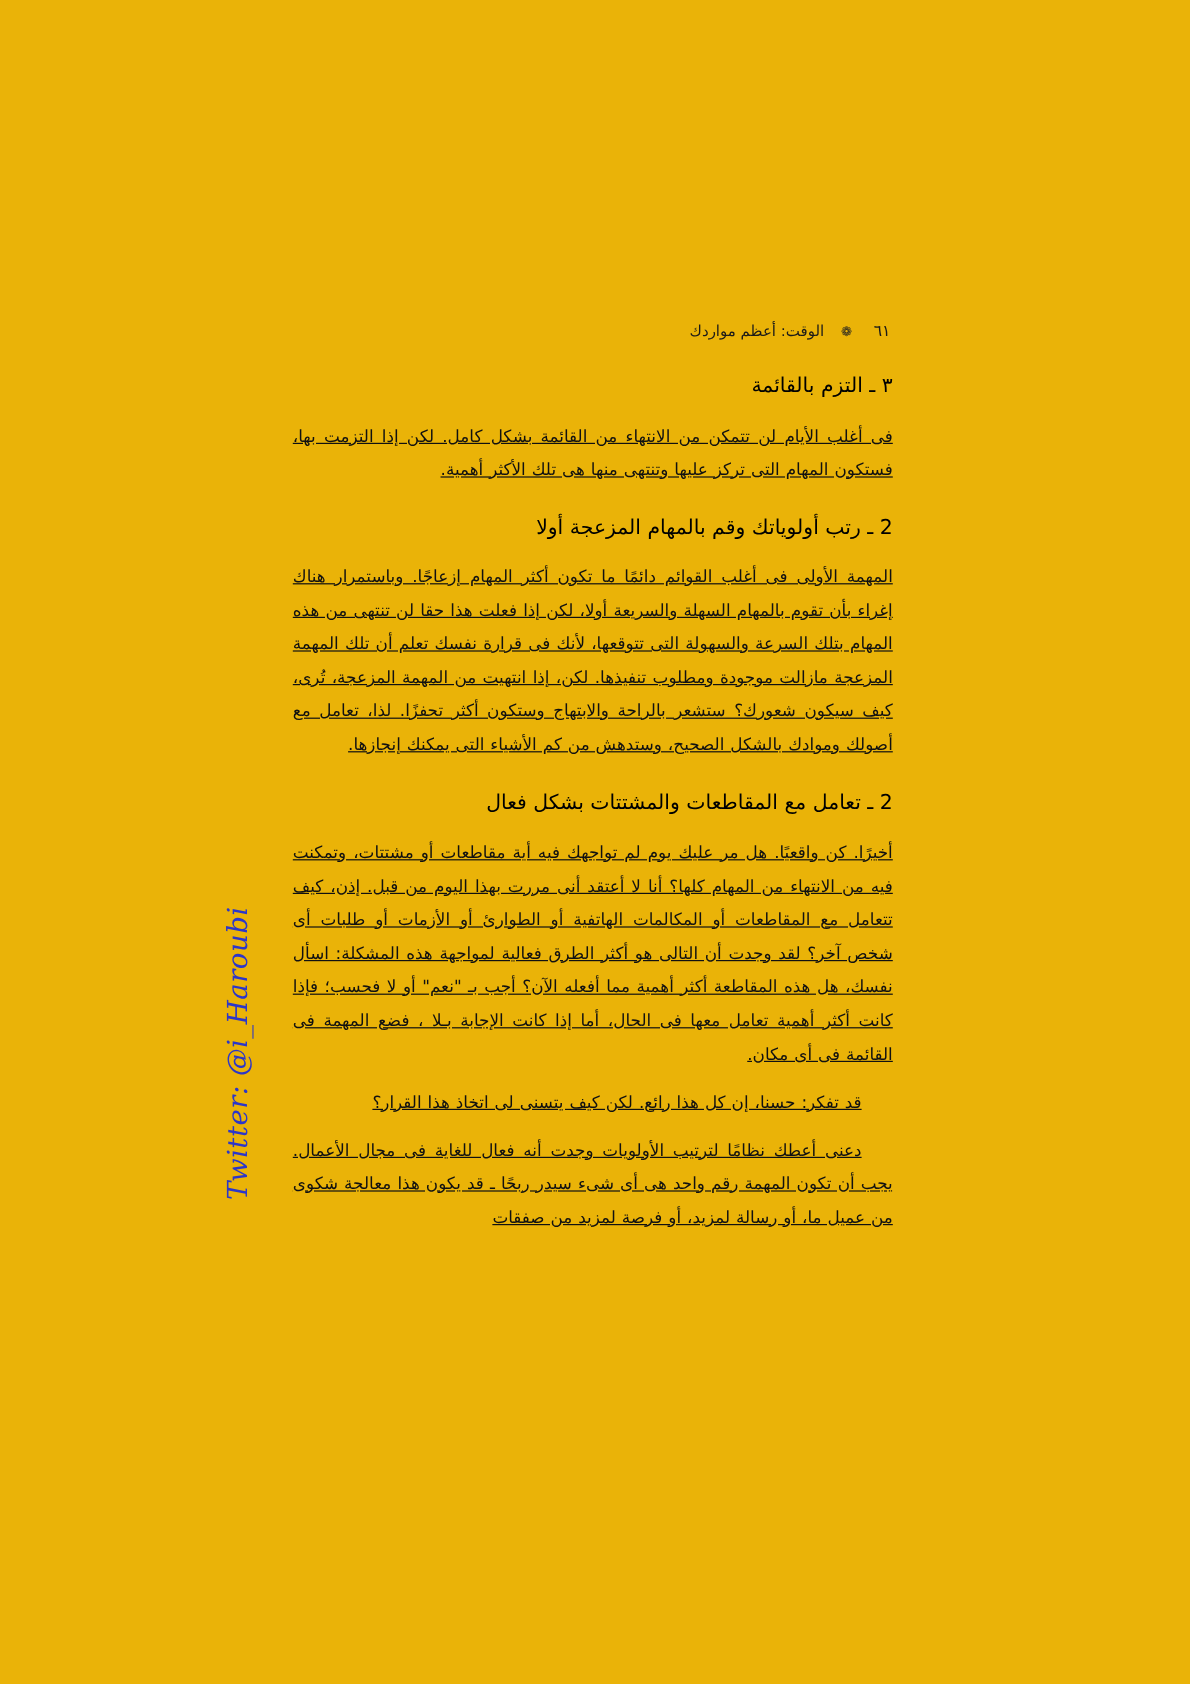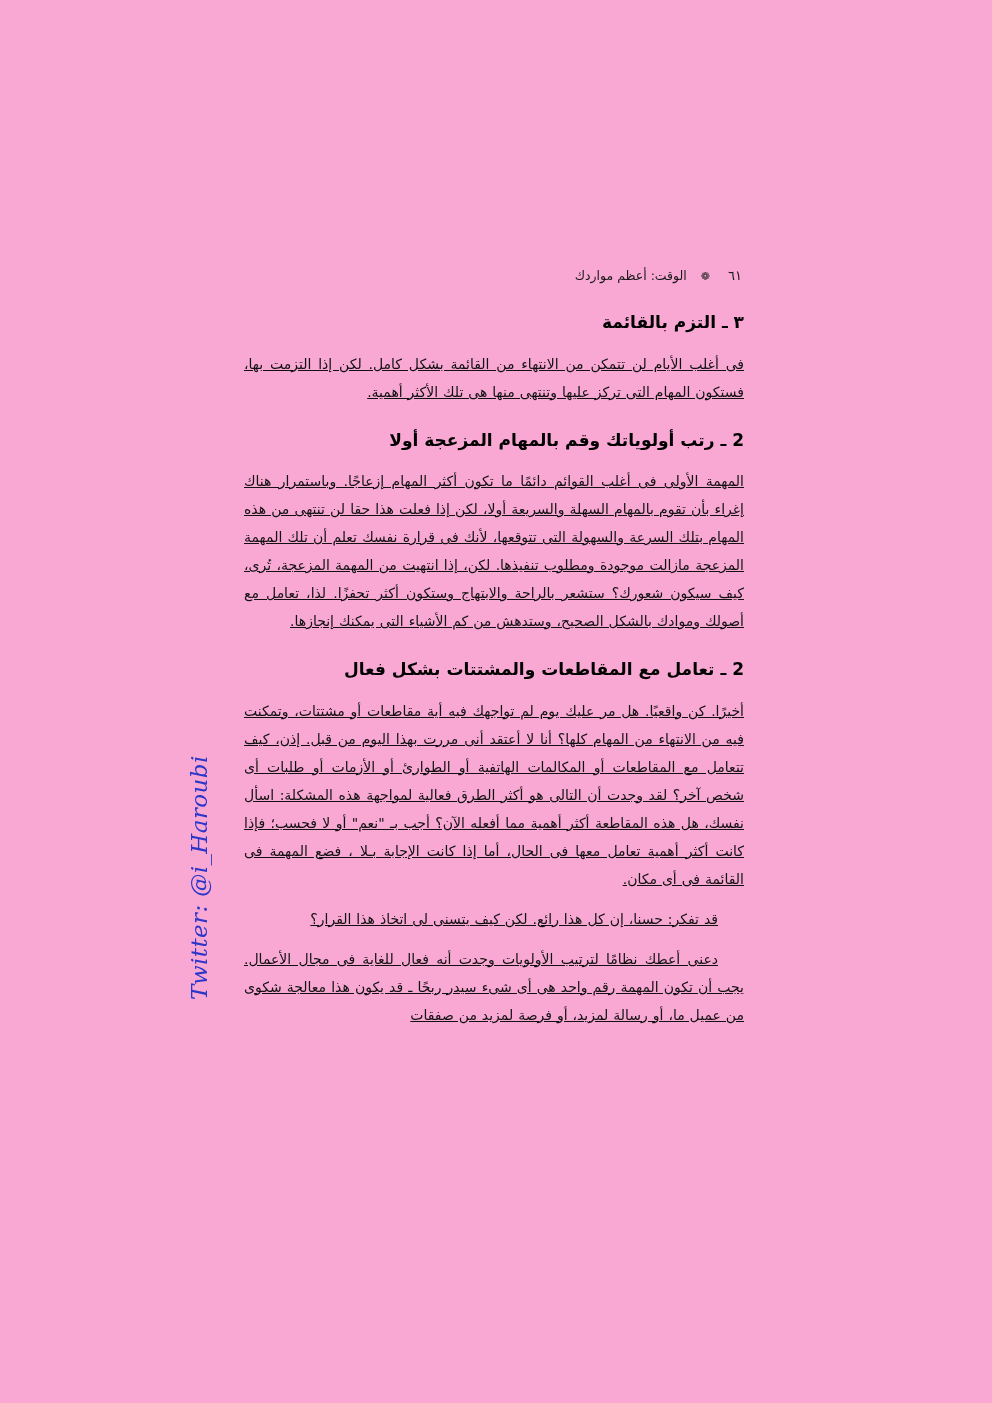--- a/index.html
+++ b/index.html
@@ -10,21 +10,21 @@
   body {
     width: 992px;
     height: 1403px;
     position: relative;
     font-family: "DejaVu Sans", sans-serif;
     overflow: hidden;
   }
   .page {
     position: absolute;
     inset: 0;
-    background: #f9a8d4;
+    background: #eab308;
   }
   
   .running-header {
     position: absolute;
     top: 268px;
     right: 250px;
     left: 250px;
     direction: rtl;
     font-size: 12.5px;
     color: #1a1a1a;
@@ -52,21 +52,21 @@
     position: absolute;
     top: 300px;
     right: 248px;
     width: 500px;
     direction: rtl;
     text-align: justify;
     color: #111;
   }
   h2.section-head {
     font-size: 17px;
-    font-weight: bold;
+    font-weight: normal;
     margin: 22px 0 14px 0;
     text-align: right;
     line-height: 1.5;
     letter-spacing: 0.2px;
     color: #000;
   }
   h2.section-head.first { margin-top: 10px; }
   p.para {
     font-size: 14px;
     line-height: 2.0;

